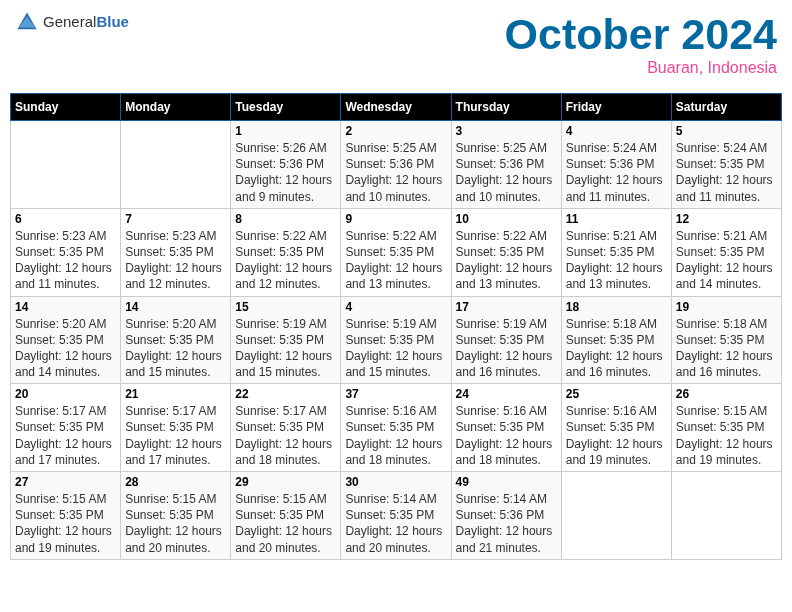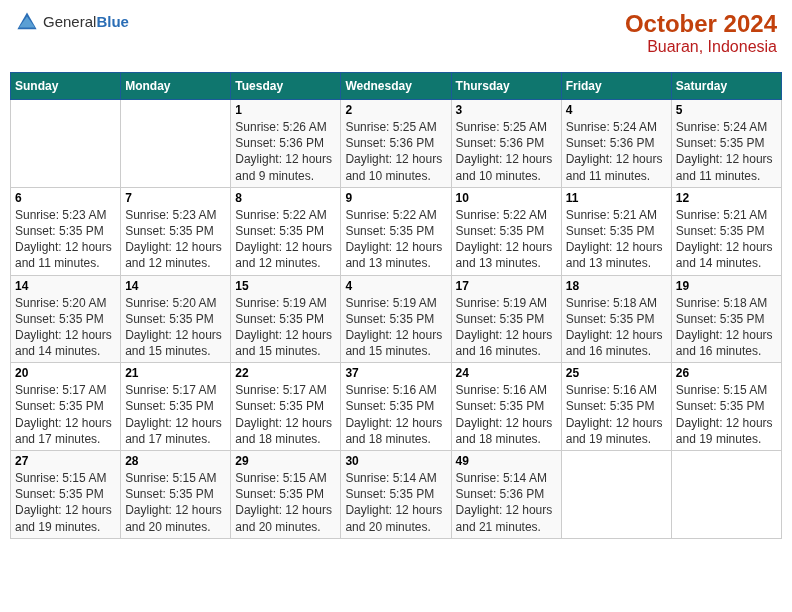--- a/index.html
+++ b/index.html
@@ -20,29 +20,29 @@
     .logo {
       display: flex;
       align-items: center;
       gap: 4px;
     }
     .logo-icon {
       width: 24px;
       height: 24px;
     }
     .title-block { text-align: right; }
-    .month-title { font-size: 24px; font-weight: bold; color: #c2410c; }
-    .location-title { font-size: 16px; color: #b91c1c; }
+    .month-title { font-size: 43px; font-weight: bold; color: #0369a1; }
+    .location-title { font-size: 16px; color: #ec4899; }
     table {
       width: 100%;
       border-collapse: collapse;
       font-size: 11px;
     }
     thead tr th {
-      background: #0f766e;
+      background: #000000;
       color: #fff;
       padding: 6px 4px;
       text-align: left;
       font-size: 12px;
       font-weight: bold;
       border: 1px solid #1a5a9a;
     }
     tbody tr td {
       border: 1px solid #ccc;
       vertical-align: top;

